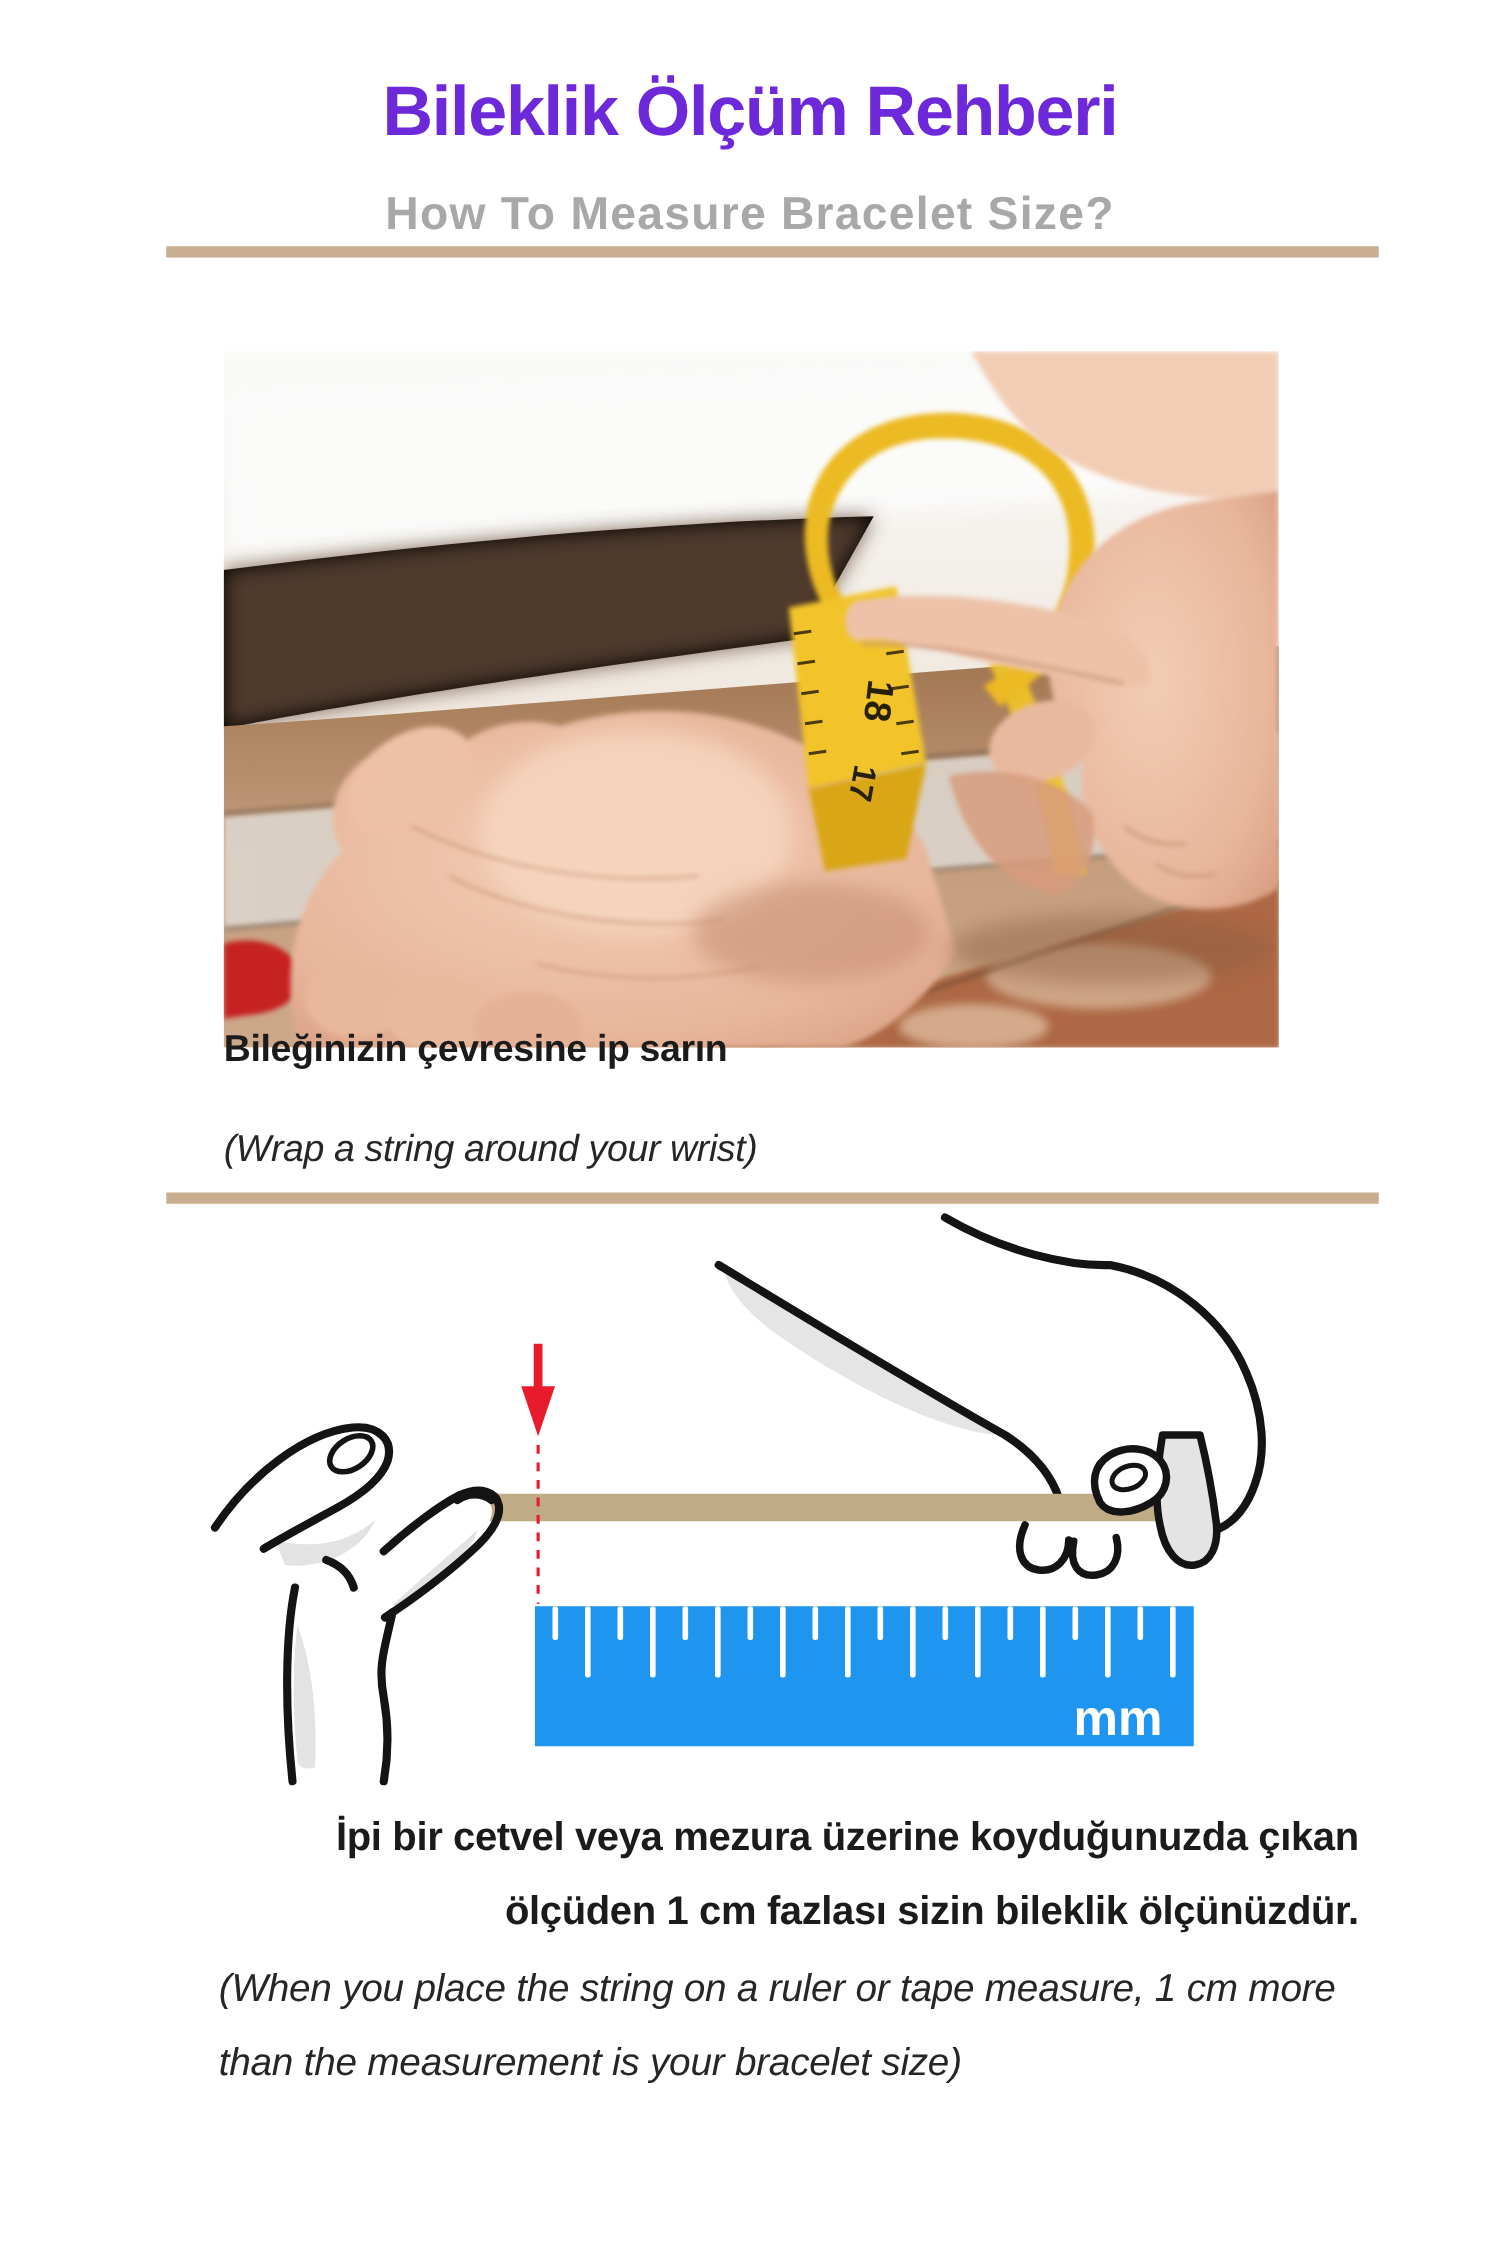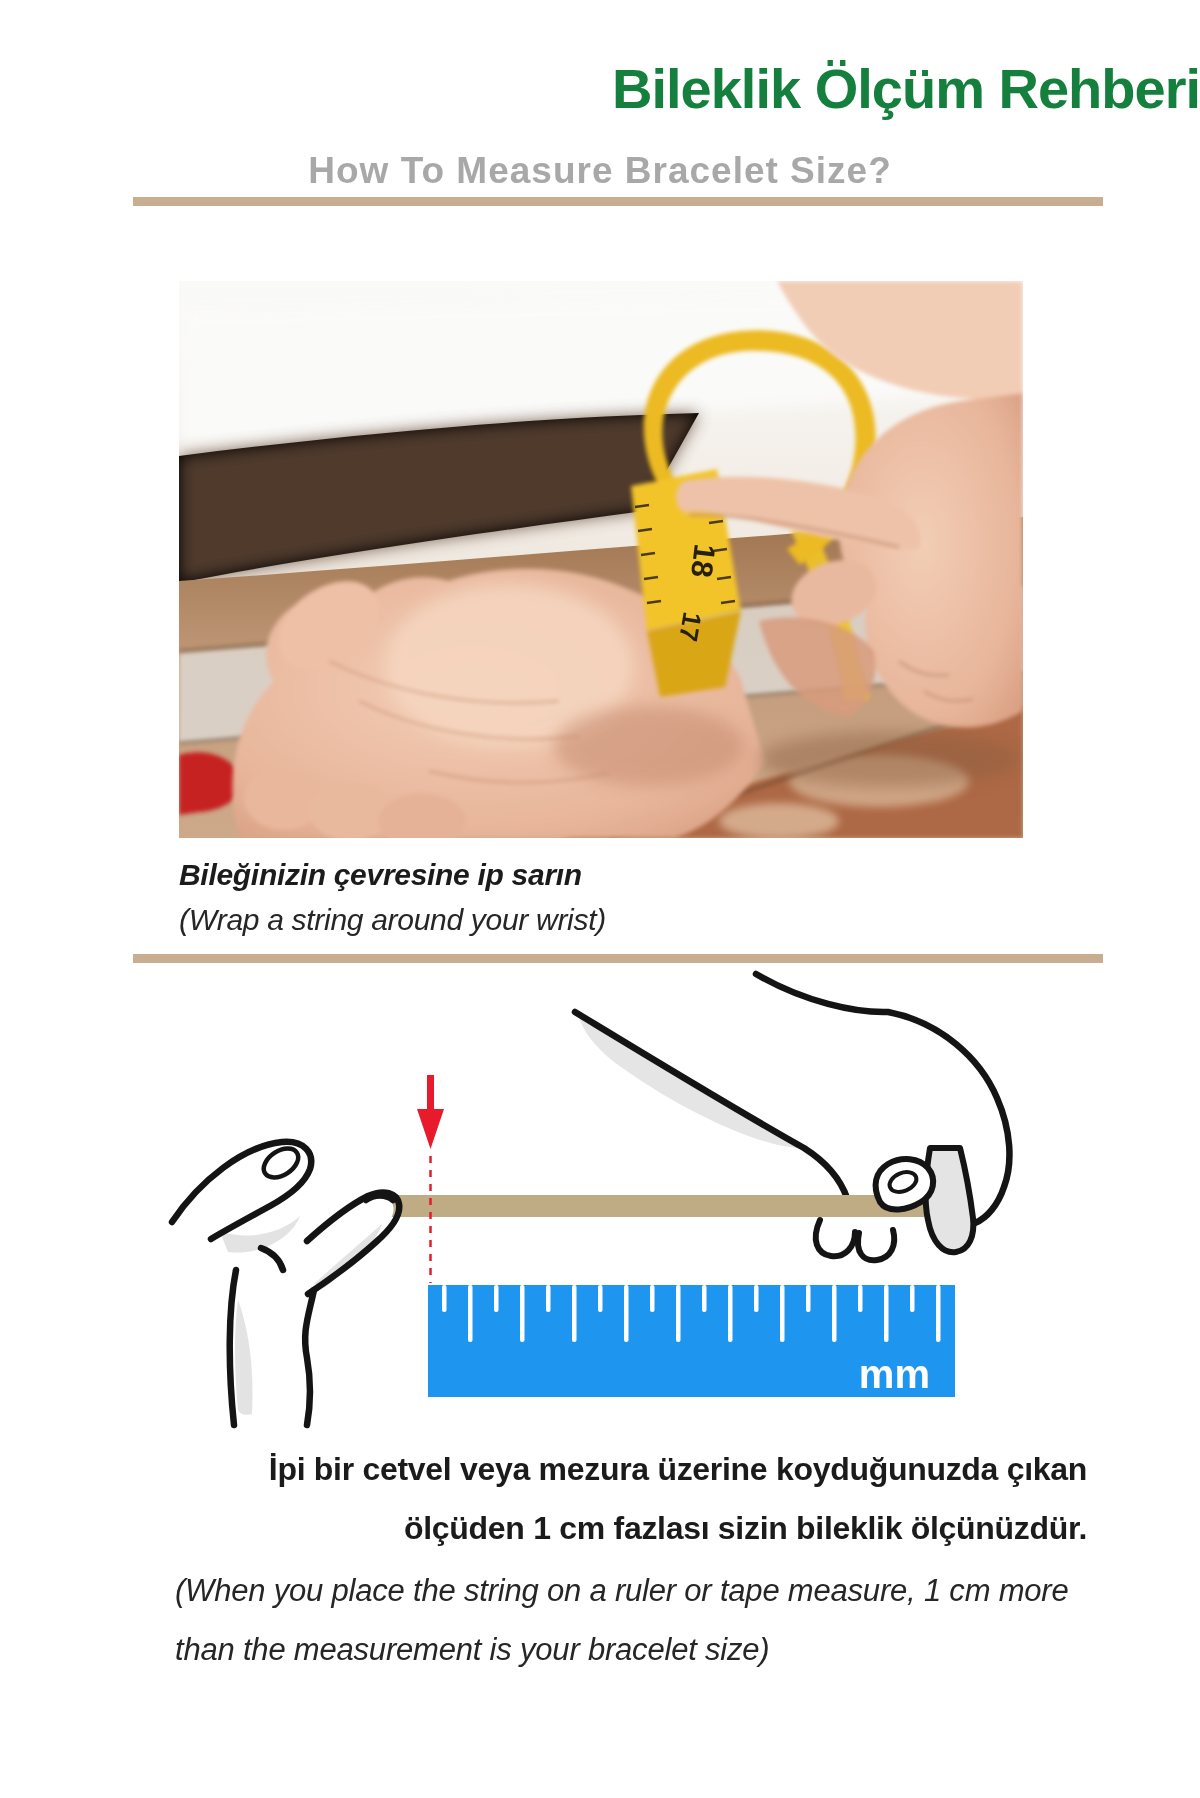--- a/index.html
+++ b/index.html
@@ -1,29 +1,29 @@
 <!DOCTYPE html>
 <html><head>
 <meta charset="utf-8">
 <style>
   html,body{margin:0;padding:0;background:#ffffff;}
   #page{position:relative;width:1200px;height:1798px;background:#ffffff;overflow:hidden;
         font-family:"Liberation Sans",sans-serif;}
-  .title{position:absolute;left:0;top:56px;width:1200px;text-align:right;
-         font-size:56px;font-weight:bold;letter-spacing:-1px;color:#15803d;}
+  .title{position:absolute;left:0;top:56px;width:1200px;text-align:center;
+         font-size:56px;font-weight:bold;letter-spacing:-1px;color:#6d28d9;}
   .subtitle{position:absolute;left:0;top:124px;width:1200px;text-align:center;
          font-size:37px;font-weight:bold;letter-spacing:1px;color:#a8a8a8;margin-top:26px;}
   .divider{position:absolute;left:133px;width:970px;height:9px;background:#c9ad90;}
   #divider1{top:197px;} #divider2{top:954px;}
   .logo{position:absolute;right:176px;top:206px;font-family:"Liberation Serif",serif;
         font-size:44px;font-weight:normal;letter-spacing:4px;color:#3a3531;}
   #photo-wrap{position:absolute;left:179px;top:281px;width:844px;height:557px;}
   .cap-bold{position:absolute;left:179px;font-size:30px;font-weight:bold;color:#1b1b1b;letter-spacing:-0.3px;}
   .cap-italic{position:absolute;left:179px;font-size:30px;font-style:italic;color:#262626;letter-spacing:-0.3px;}
-  #cap1-tr{top:858px;font-style:italic;} #cap1-en{top:903px;}
+  #cap1-tr{top:823px;} #cap1-en{top:903px;}
   #illu-wrap{position:absolute;left:144px;top:968px;width:990px;height:462px;}
   #block2{position:absolute;left:175px;top:1440px;width:912px;}
   #block2 .b{font-size:32px;font-weight:bold;color:#1b1b1b;line-height:1.84;letter-spacing:-0.3px;margin:0;text-align:right;}
   #block2 .i{font-size:31px;font-style:italic;color:#262626;line-height:1.9;letter-spacing:-0.2px;margin:4px 0 0 0;}
 </style>
 </head>
 <body>
 
 <div id="page">
 

